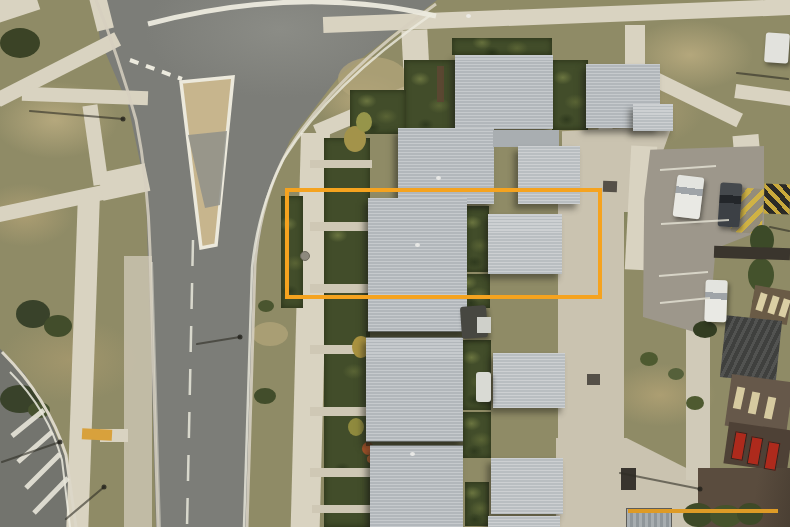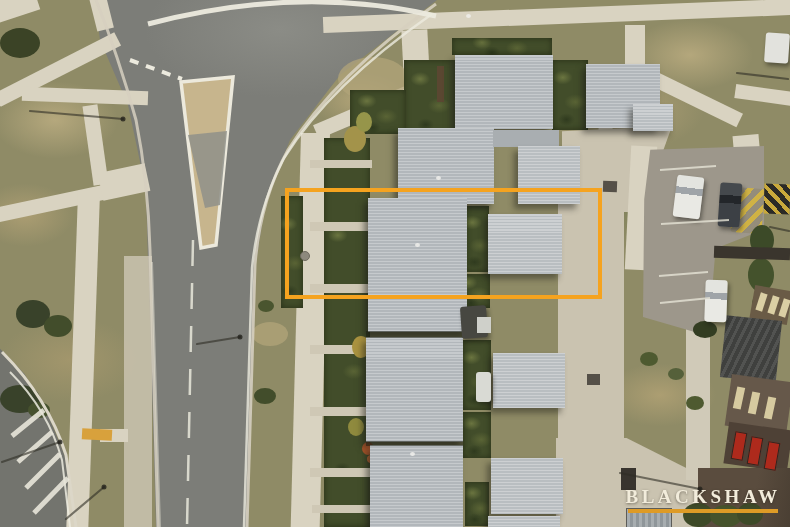--- a/index.html
+++ b/index.html
@@ -202,16 +202,15 @@
       <circle cx="123" cy="119" r="2.5"></circle>
         <circle cx="240" cy="337" r="2.5"></circle>
         <circle cx="104" cy="487" r="2.5"></circle>
       <circle cx="60" cy="442" r="2.5"></circle>
         <circle cx="700" cy="489" r="2.5"></circle>
     </g>
   </svg>
 
   <div id="boundary" class="abs" style="left: 285px; top: 188px; width: 309px; height: 103px; border-color: rgb(245, 163, 31);"></div>
 
-  <div id="wm-text" class="abs" style="left: 625px; top: 486px; width: 156px; color: rgb(242, 236, 219);">BLACKSHAW</div>
   <div id="wm-line" class="abs" style="left: 628px; top: 509px; width: 150px; height: 4px; background-color: rgb(222, 155, 38);"></div>
 
 </div>
 
 </body></html>

